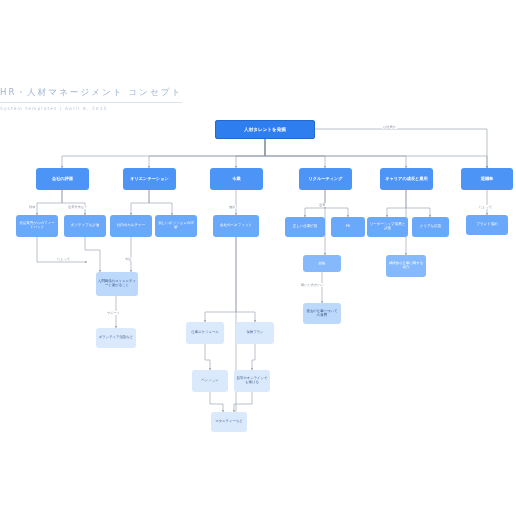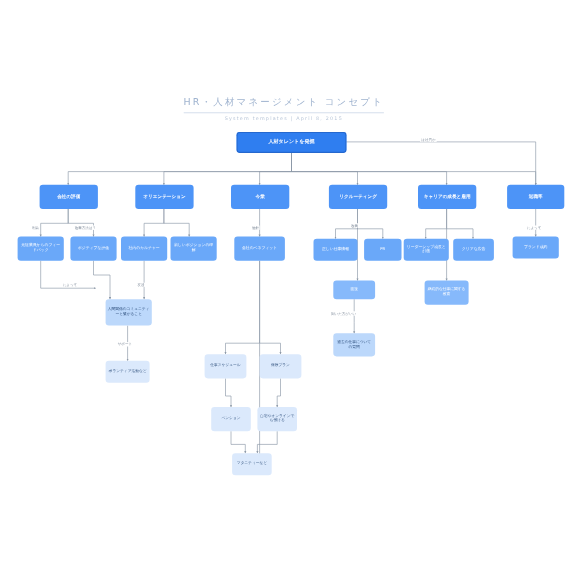--- a/index.html
+++ b/index.html
@@ -6,21 +6,21 @@
   body{
     width:516px;height:516px;
     background:#ffffff;
     font-family:"DejaVu Sans","Liberation Sans",sans-serif;
     overflow:hidden;
     position:relative;
   }
   #stage{position:absolute;left:0;top:0;width:516px;height:516px;}
   #edges{position:absolute;left:0;top:0;width:516px;height:516px;}
 
-  .hdr{position:absolute;left:0;top:80px;width:516px;text-align:center;}
+  .hdr{position:absolute;left:0;top:80px;width:516px;text-align:left;}
   .hdr .t{
     font-size:8.6px;color:#9fb3cf;letter-spacing:2.0px;
     padding-bottom:3px;display:inline-block;
     border-bottom:1px solid #d9e2ee;
   }
   .hdr .s{
     font-size:4.4px;color:#b9c6d8;letter-spacing:1.1px;
     margin-top:3px;
   }
 

